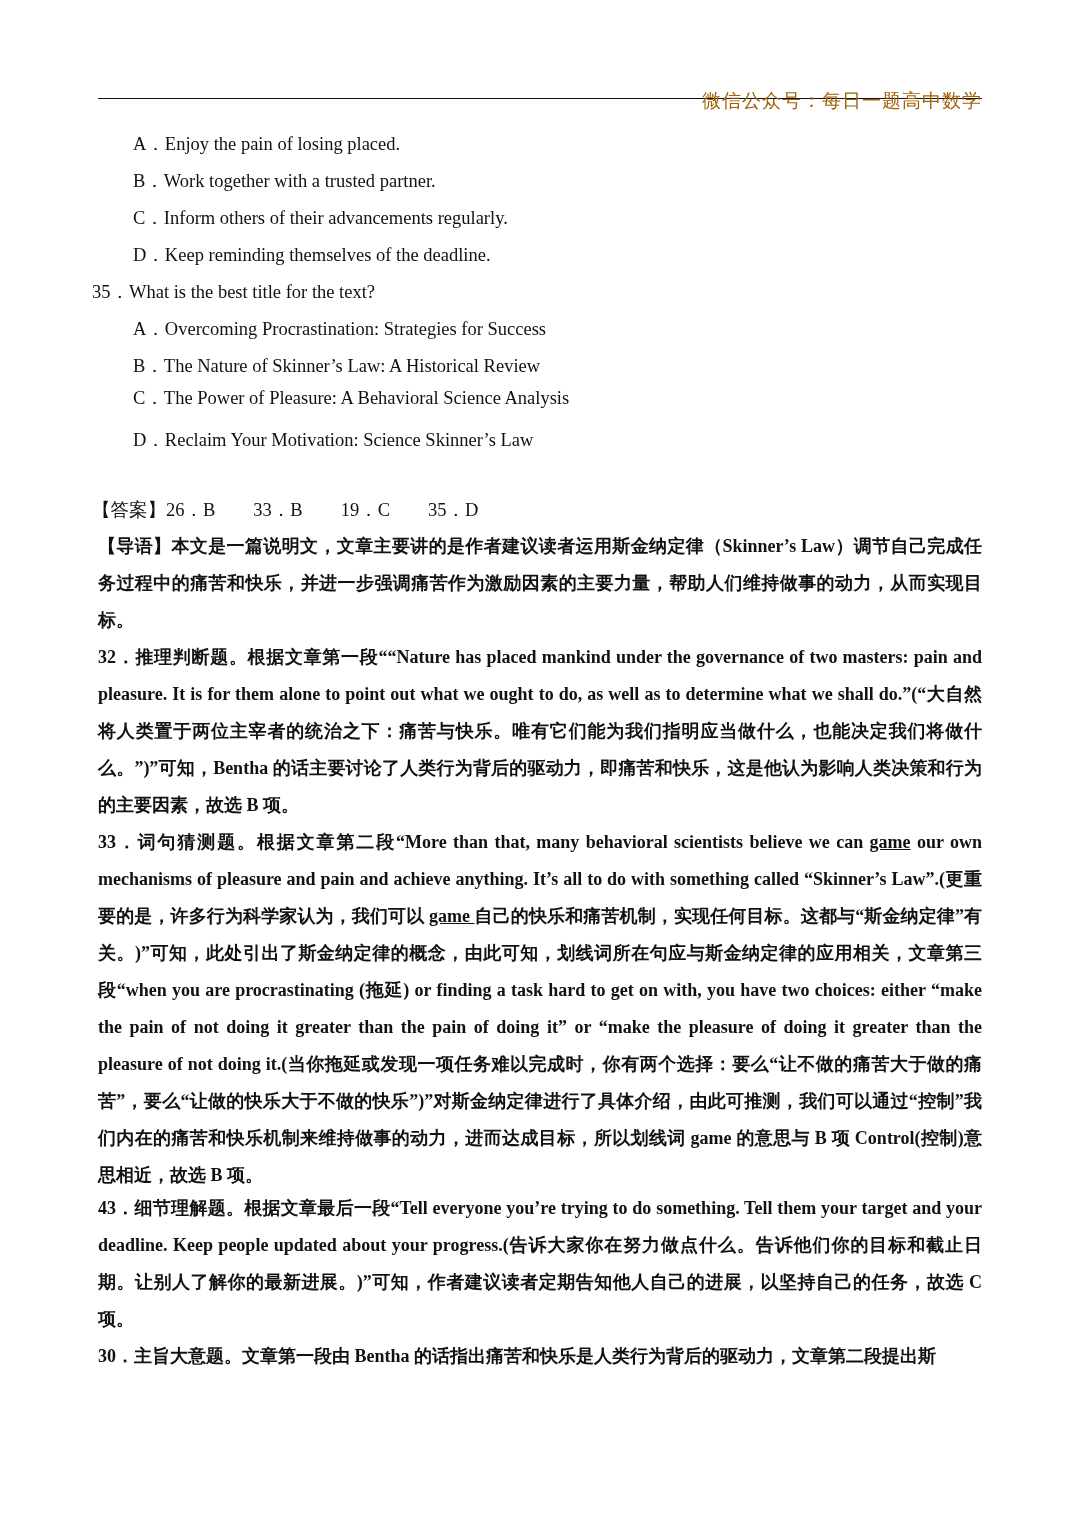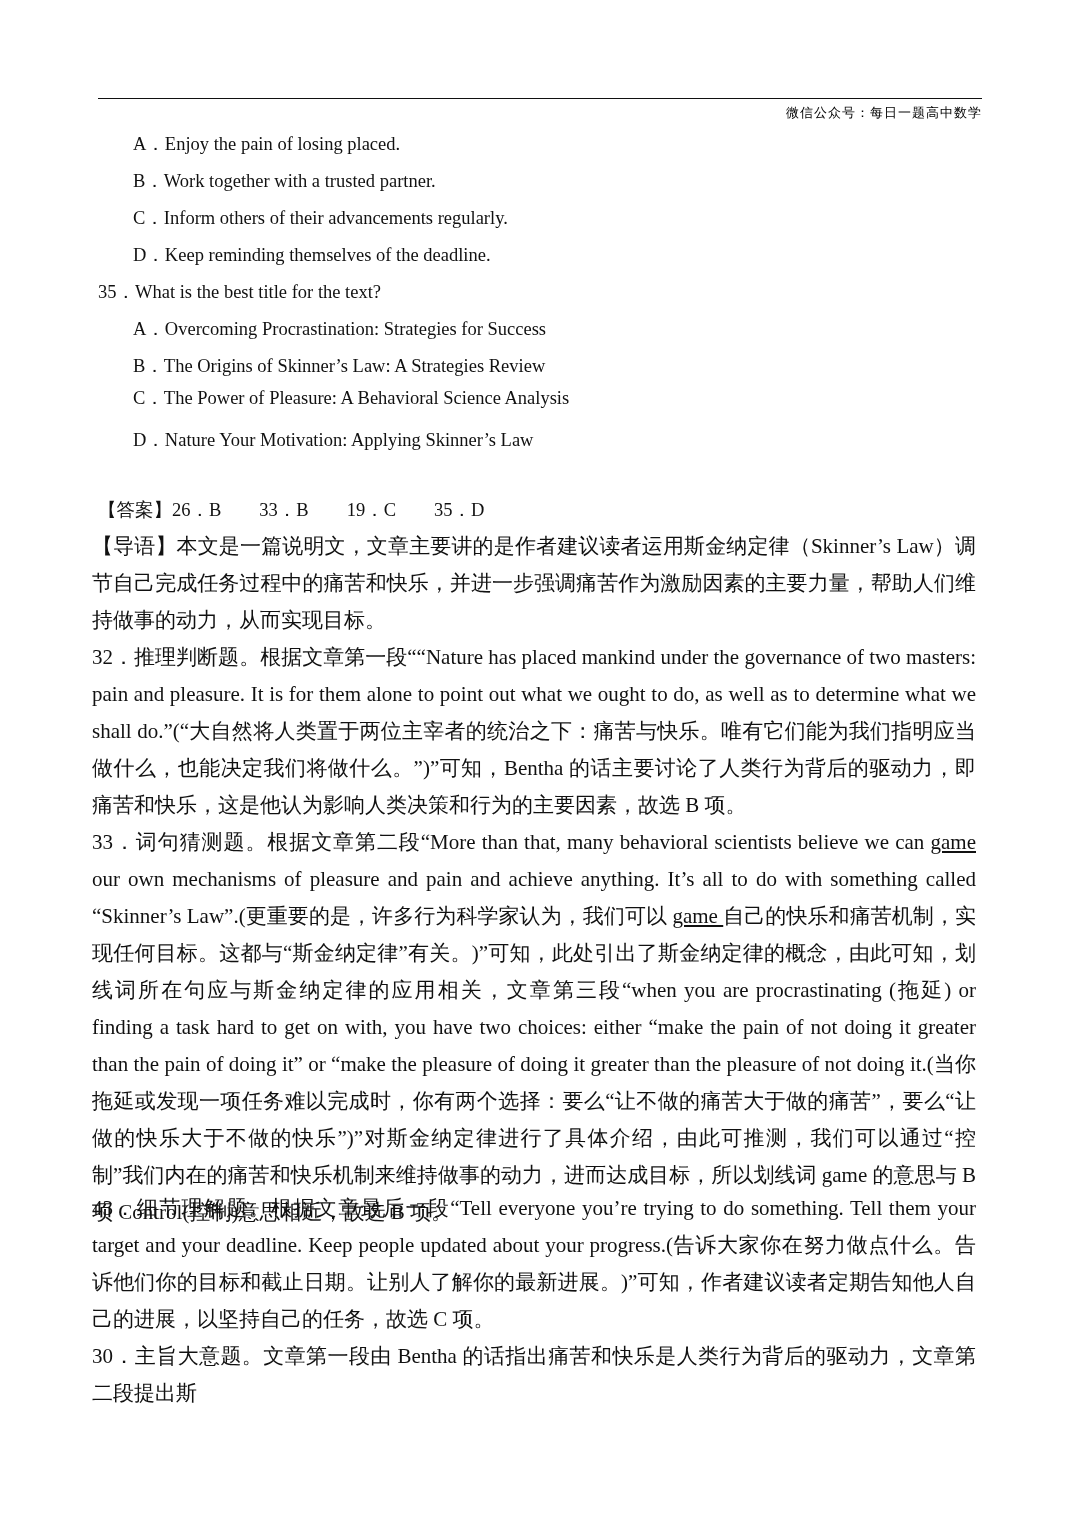--- a/index.html
+++ b/index.html
@@ -1,41 +1,41 @@
 <!DOCTYPE html>
 <html><head>
 <meta charset="utf-8">
 <style>
   html, body { margin: 0; padding: 0; background: #ffffff; }
   body { width: 1080px; height: 1527px; position: relative; overflow: hidden;
          font-family: "Liberation Serif", "DejaVu Serif", serif; color: #111; }
   .header-rule { position: absolute; left: 98px; top: 98px; width: 884px; height: 0; border-top: 1.5px solid #111; }
-  .header-text { position: absolute; right: 98px; top: 104px; font-size: 13px; letter-spacing: 1px; color: #000000;
+  .header-text { position: absolute; right: 98px; top: 88px; font-size: 19px; letter-spacing: 1px; color: #a16207;
                  font-family: "DejaVu Serif", serif; }
-  .line { position: absolute; left: 98px; font-size: 18.5px; line-height: 24px; white-space: nowrap; }
+  .line { position: absolute; left: 92px; font-size: 18.5px; line-height: 24px; white-space: nowrap; }
   .opt { left: 133px; }
-  .para { position: absolute; left: 92px; width: 884px; font-size: 21px; line-height: 37px; text-align: justify; }
+  .para { position: absolute; left: 98px; width: 884px; font-size: 18px; line-height: 37px; text-align: justify; font-weight: bold; }
   .u { text-decoration: underline; }
 </style>
 </head>
 <body>
 
 <div class="header-rule"></div>
 <div class="header-text">微信公众号：每日一题高中数学</div>
 
 <div class="line opt" style="top:132px">A．Enjoy the pain of losing placed.</div>
 <div class="line opt" style="top:169px">B．Work together with a trusted partner.</div>
 <div class="line opt" style="top:206px">C．Inform others of their advancements regularly.</div>
 <div class="line opt" style="top:243px">D．Keep reminding themselves of the deadline.</div>
 
 <div class="line" style="top:280px">35．What is the best title for the text?</div>
 <div class="line opt" style="top:317px">A．Overcoming Procrastination: Strategies for Success</div>
-<div class="line opt" style="top:354px">B．The Origins of Skinner’s Law: A Strategies Review</div>
+<div class="line opt" style="top:354px">B．The Nature of Skinner’s Law: A Historical Review</div>
 <div class="line opt" style="top:386px">C．The Power of Pleasure: A Behavioral Science Analysis</div>
-<div class="line opt" style="top:428px">D．Nature Your Motivation: Applying Skinner’s Law</div>
+<div class="line opt" style="top:428px">D．Reclaim Your Motivation: Science Skinner’s Law</div>
 
 <div class="line" style="top:498px">
   <span>【答案】</span><span>26．B</span><span style="display:inline-block;width:38px"></span><span>33．B</span><span style="display:inline-block;width:38px"></span><span>19．C</span><span style="display:inline-block;width:38px"></span><span>35．D</span>
 </div>
 
 <div class="para" style="top:528px">
   <span>【导语】</span><span>本文是一篇说明文，文章主要讲的是作者建议读者运用斯金纳定律（Skinner’s Law）调节自己完成任务过程中的痛苦和快乐，并进一步强调痛苦作为激励因素的主要力量，帮助人们维持做事的动力，从而实现目标。</span>
 </div>
 
 <div class="para" style="top:639px">32．推理判断题。根据文章第一段““Nature has placed mankind under the governance of two masters: pain and pleasure. It is for them alone to point out what we ought to do, as well as to determine what we shall do.”(“大自然将人类置于两位主宰者的统治之下：痛苦与快乐。唯有它们能为我们指明应当做什么，也能决定我们将做什么。”)”可知，Bentha 的话主要讨论了人类行为背后的驱动力，即痛苦和快乐，这是他认为影响人类决策和行为的主要因素，故选 B 项。</div>

